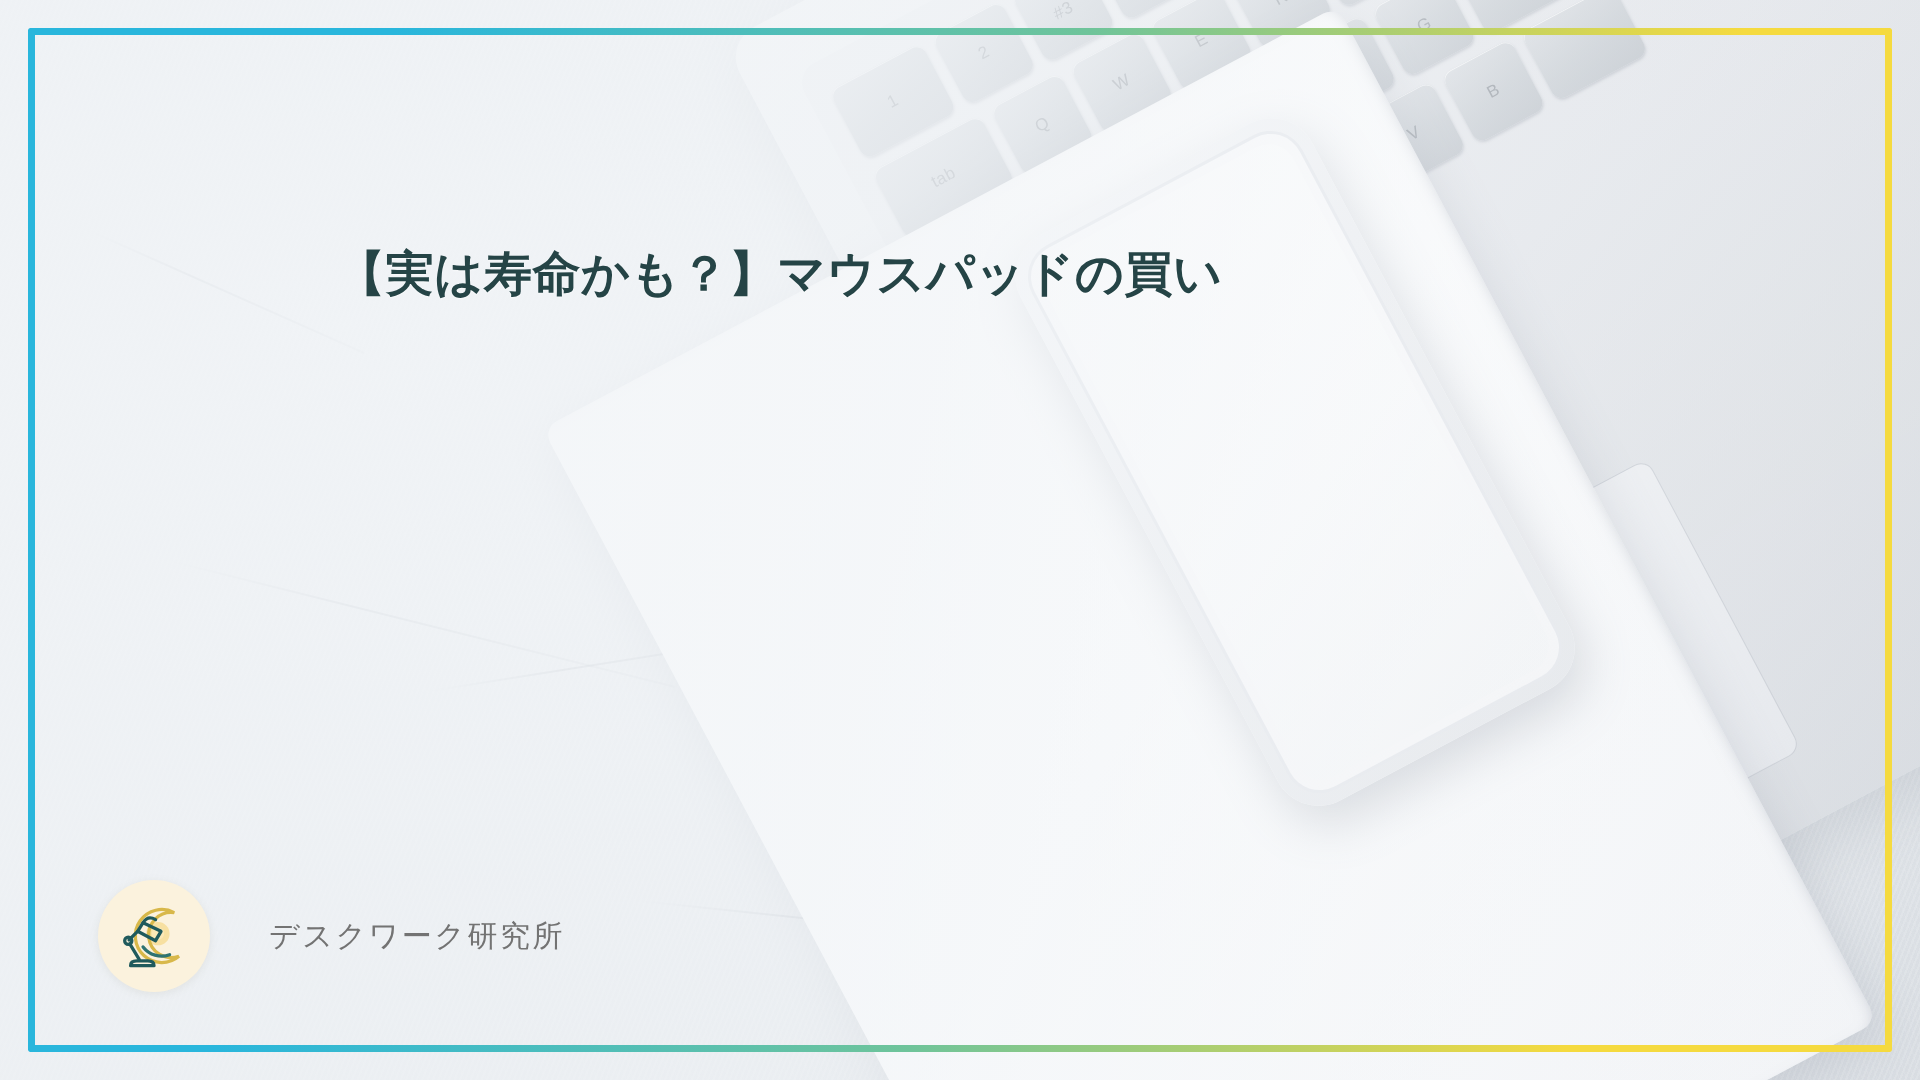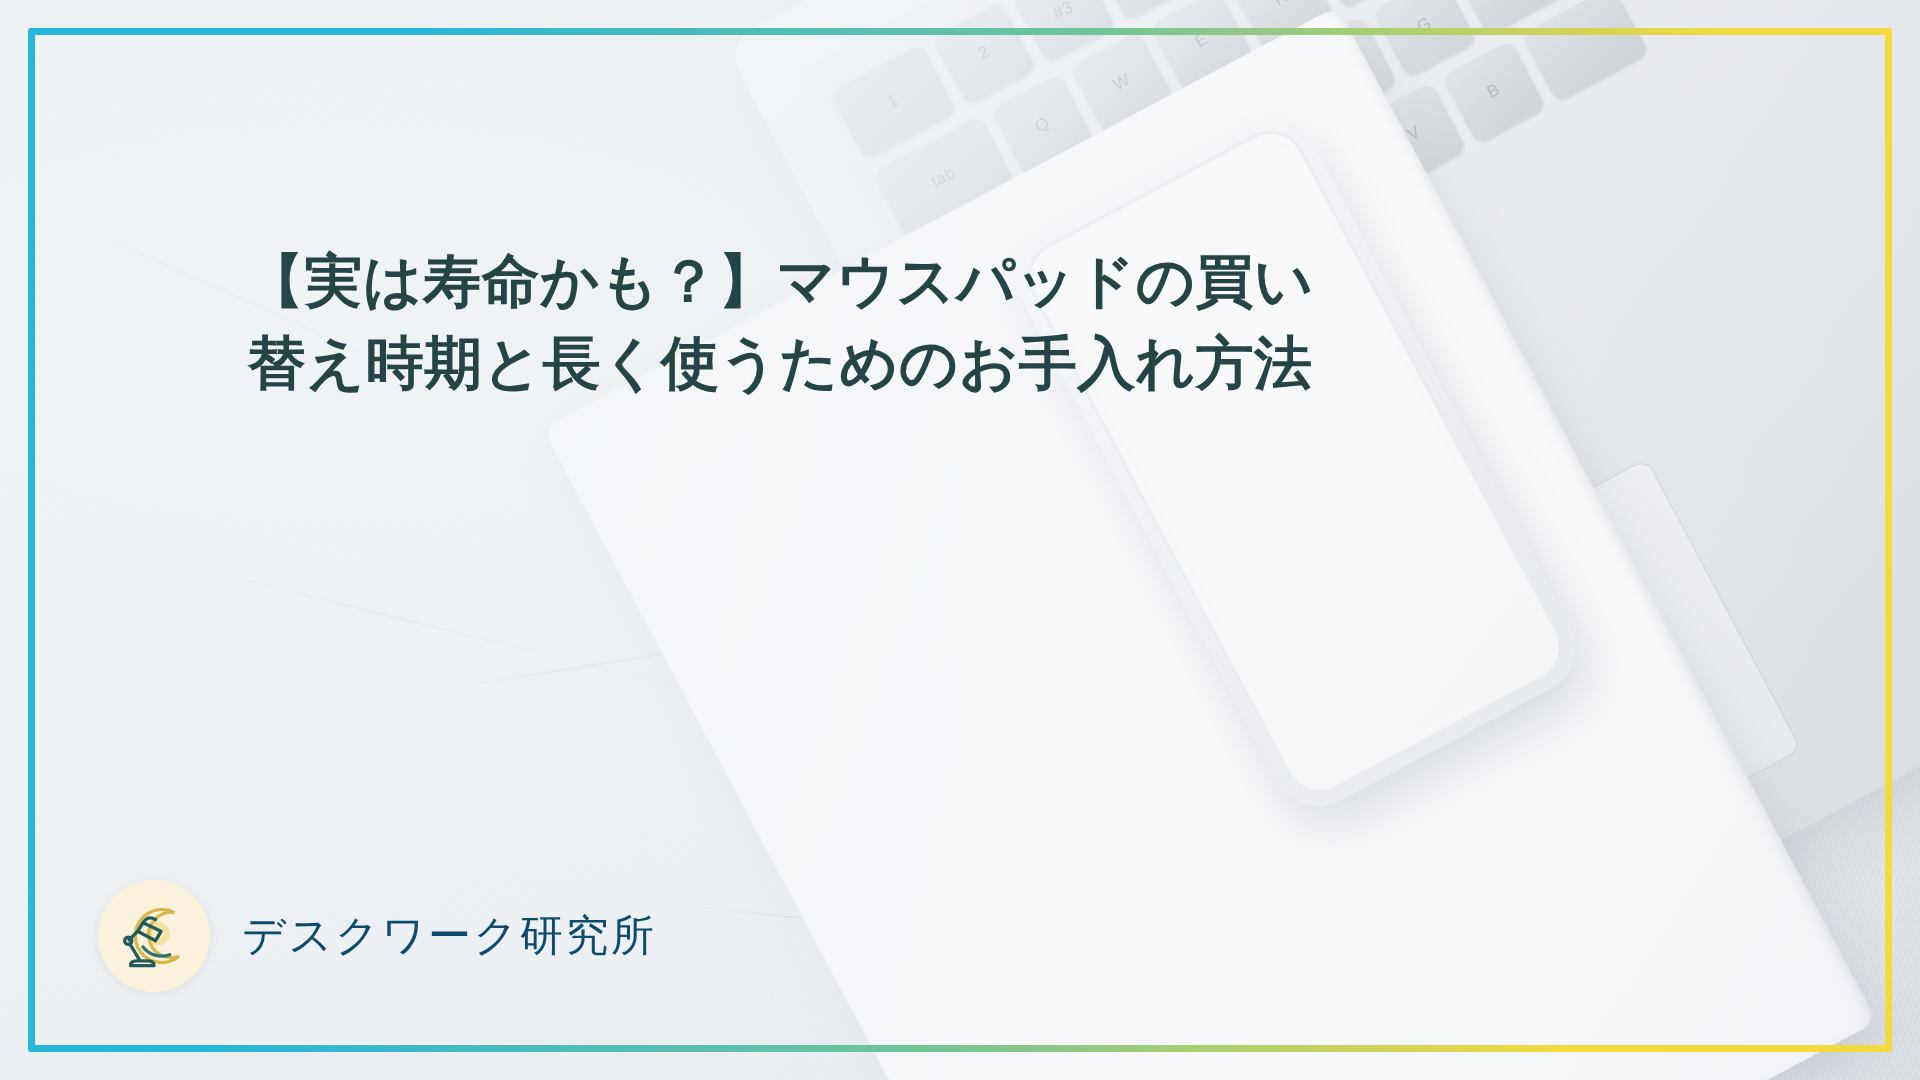--- a/index.html
+++ b/index.html
@@ -144,44 +144,45 @@
   
   .title-wrap{
     position:absolute;
     left:120px; top:240px;
     width:1320px;
     text-align:center;
   }
   .title{
     font-family:"Liberation Sans","DejaVu Sans",sans-serif;
     font-weight:bold;
-    font-size:58px;
+    font-size:48px;
     line-height:1.42;
     letter-spacing:.5px;
     color:#254446;
     text-shadow:0 1px 2px rgba(255,255,255,.6);
   }
 
   
   .logo-row{
     position:absolute;
     left:98px; bottom:88px;
     display:flex; align-items:center; gap:32px;
   }
   .logo-badge{
     width:112px; height:112px; border-radius:50%;
     background:#fbf2dd;
     display:flex; align-items:center; justify-content:center;
     box-shadow:0 2px 8px rgba(130,130,110,.12);
   }
   .logo-text{
-    font-size:43px;
-    color:#0c4a6e;
+    font-size:30px;
+    color:#737373;
     letter-spacing:2.5px;
     font-family:"Liberation Serif","DejaVu Serif",serif;
+    margin-left:27px;
   }
 </style>
 </head>
 <body>
 
 <div class="canvas">
 
   <div class="photo">
     <div class="desk"></div>
     <div class="desk-grain"></div>
@@ -242,21 +243,20 @@
       </div>
     </div>
 
     <div class="photo-wash"></div>
   </div>
 
   <div class="frame" id="frame" style="background: linear-gradient(100deg, rgb(41, 182, 220) 0%, rgb(41, 182, 220) 18%, rgb(111, 196, 154) 52%, rgb(245, 218, 63) 84%, rgb(245, 218, 63) 100%); padding: 7px;"></div>
 
   <div class="title-wrap" style="color: rgb(37, 68, 70);">
     <div class="title">【実は寿命かも？】マウスパッドの買い</div>
-    <div class="title">替え時期と長く使うためのお手入れ方法</div>
   </div>
 
   <div class="logo-row">
     <div class="logo-badge">
       <svg width="78" height="78" viewBox="0 0 100 100">
 
         <circle cx="55" cy="47" r="15" fill="#F6D98C" opacity="0.75"></circle>
         <circle cx="55" cy="47" r="8" fill="#FBE9B8" opacity="0.9"></circle>
 
         <path d="M76 20 a34 34 0 1 0 6 56 a29 29 0 1 1 -6 -56 z" fill="none" stroke="#D8B84A" stroke-width="4.2" stroke-linecap="round"></path>

